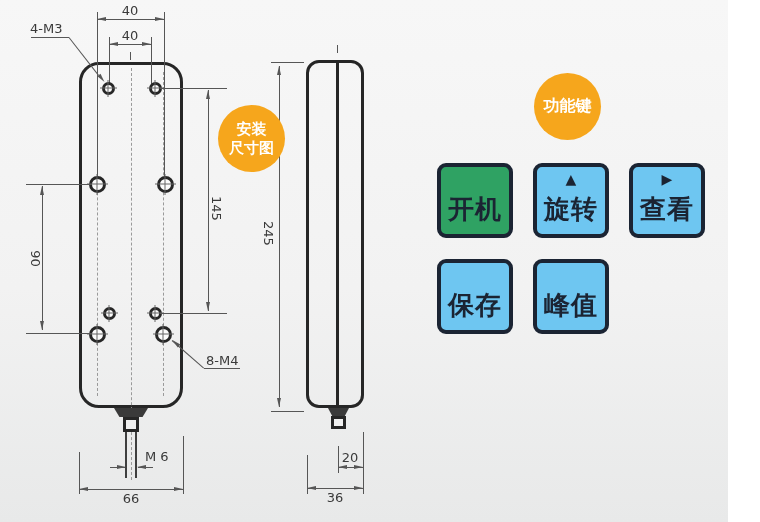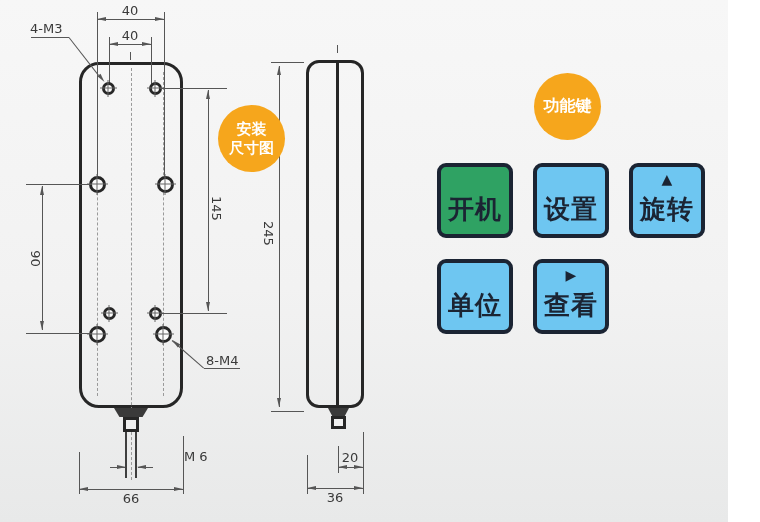--- a/index.html
+++ b/index.html
@@ -102,21 +102,21 @@
   <div class="dimtext" style="left:206px;top:354px;width:40px;text-align:left;">8-M4</div>
 
   <div class="trap" style="left:114px;top:408px;width:34px;height:9px;clip-path:polygon(0 0,100% 0,84% 100%,16% 100%);"></div>
   <div class="blockpart" style="left:123px;top:417px;width:16px;height:15px;"></div>
   <div style="position:absolute;left:125px;top:432px;width:12px;height:46px;border-left:2px solid #3f3f3f;border-right:2px solid #3f3f3f;box-sizing:border-box;"></div>
 
   <div class="hl" style="left:110px;top:467px;width:15px;"></div>
   <div class="ar ar-r" style="left:117px;top:464.5px;"></div>
   <div class="hl" style="left:138px;top:467px;width:15px;"></div>
   <div class="ar ar-l" style="left:137px;top:464.5px;"></div>
-  <div class="dimtext" style="left:145px;top:450px;width:30px;text-align:left;margin-left:39px;">M 6</div>
+  <div class="dimtext" style="left:145px;top:450px;width:30px;text-align:left;">M 6</div>
 
   <div class="vl" style="left:79px;top:452px;height:42px;"></div>
   <div class="vl" style="left:183px;top:436px;height:58px;"></div>
   <div class="hl" style="left:79px;top:489px;width:104px;"></div>
   <div class="ar ar-l" style="left:79px;top:486.5px;"></div>
   <div class="ar ar-r" style="left:174px;top:486.5px;"></div>
   <div class="dimtext" style="left:113px;top:492px;width:36px;">66</div>
 
   <div class="outline" style="left:306px;top:60px;width:58px;height:348px;border-radius:13px;"></div>
   <div style="position:absolute;left:336px;top:63px;width:3px;height:342px;background:#262626;"></div>
@@ -152,30 +152,30 @@
   <div class="badge badge-function" style="background-color: rgb(246, 166, 28);">
     <span>功能键</span>
   </div>
 
   <div class="keys">
     <div class="key" style="background-color: rgb(47, 162, 99);">
       <span class="tri"></span>
       <span>开机</span>
     </div>
     <div class="key" style="background-color: rgb(110, 198, 241);">
-      <span class="tri"></span>
-      <span>设置</span>
-    </div>
-    <div class="key" style="background-color: rgb(110, 198, 241);">
       <span class="tri">▲</span>
       <span>旋转</span>
     </div>
     <div class="key" style="background-color: rgb(110, 198, 241);">
-      <span class="tri"></span>
-      <span>单位</span>
+      <span class="tri">▶</span>
+      <span>查看</span>
     </div>
     <div class="key" style="background-color: rgb(110, 198, 241);">
-      <span class="tri">▶</span>
-      <span>查看</span>
+      <span class="tri"></span>
+      <span>保存</span>
+    </div>
+    <div class="key" style="background-color: rgb(110, 198, 241);">
+      <span class="tri"></span>
+      <span>峰值</span>
     </div>
   </div>
 
 </div>
 
 </body></html>

